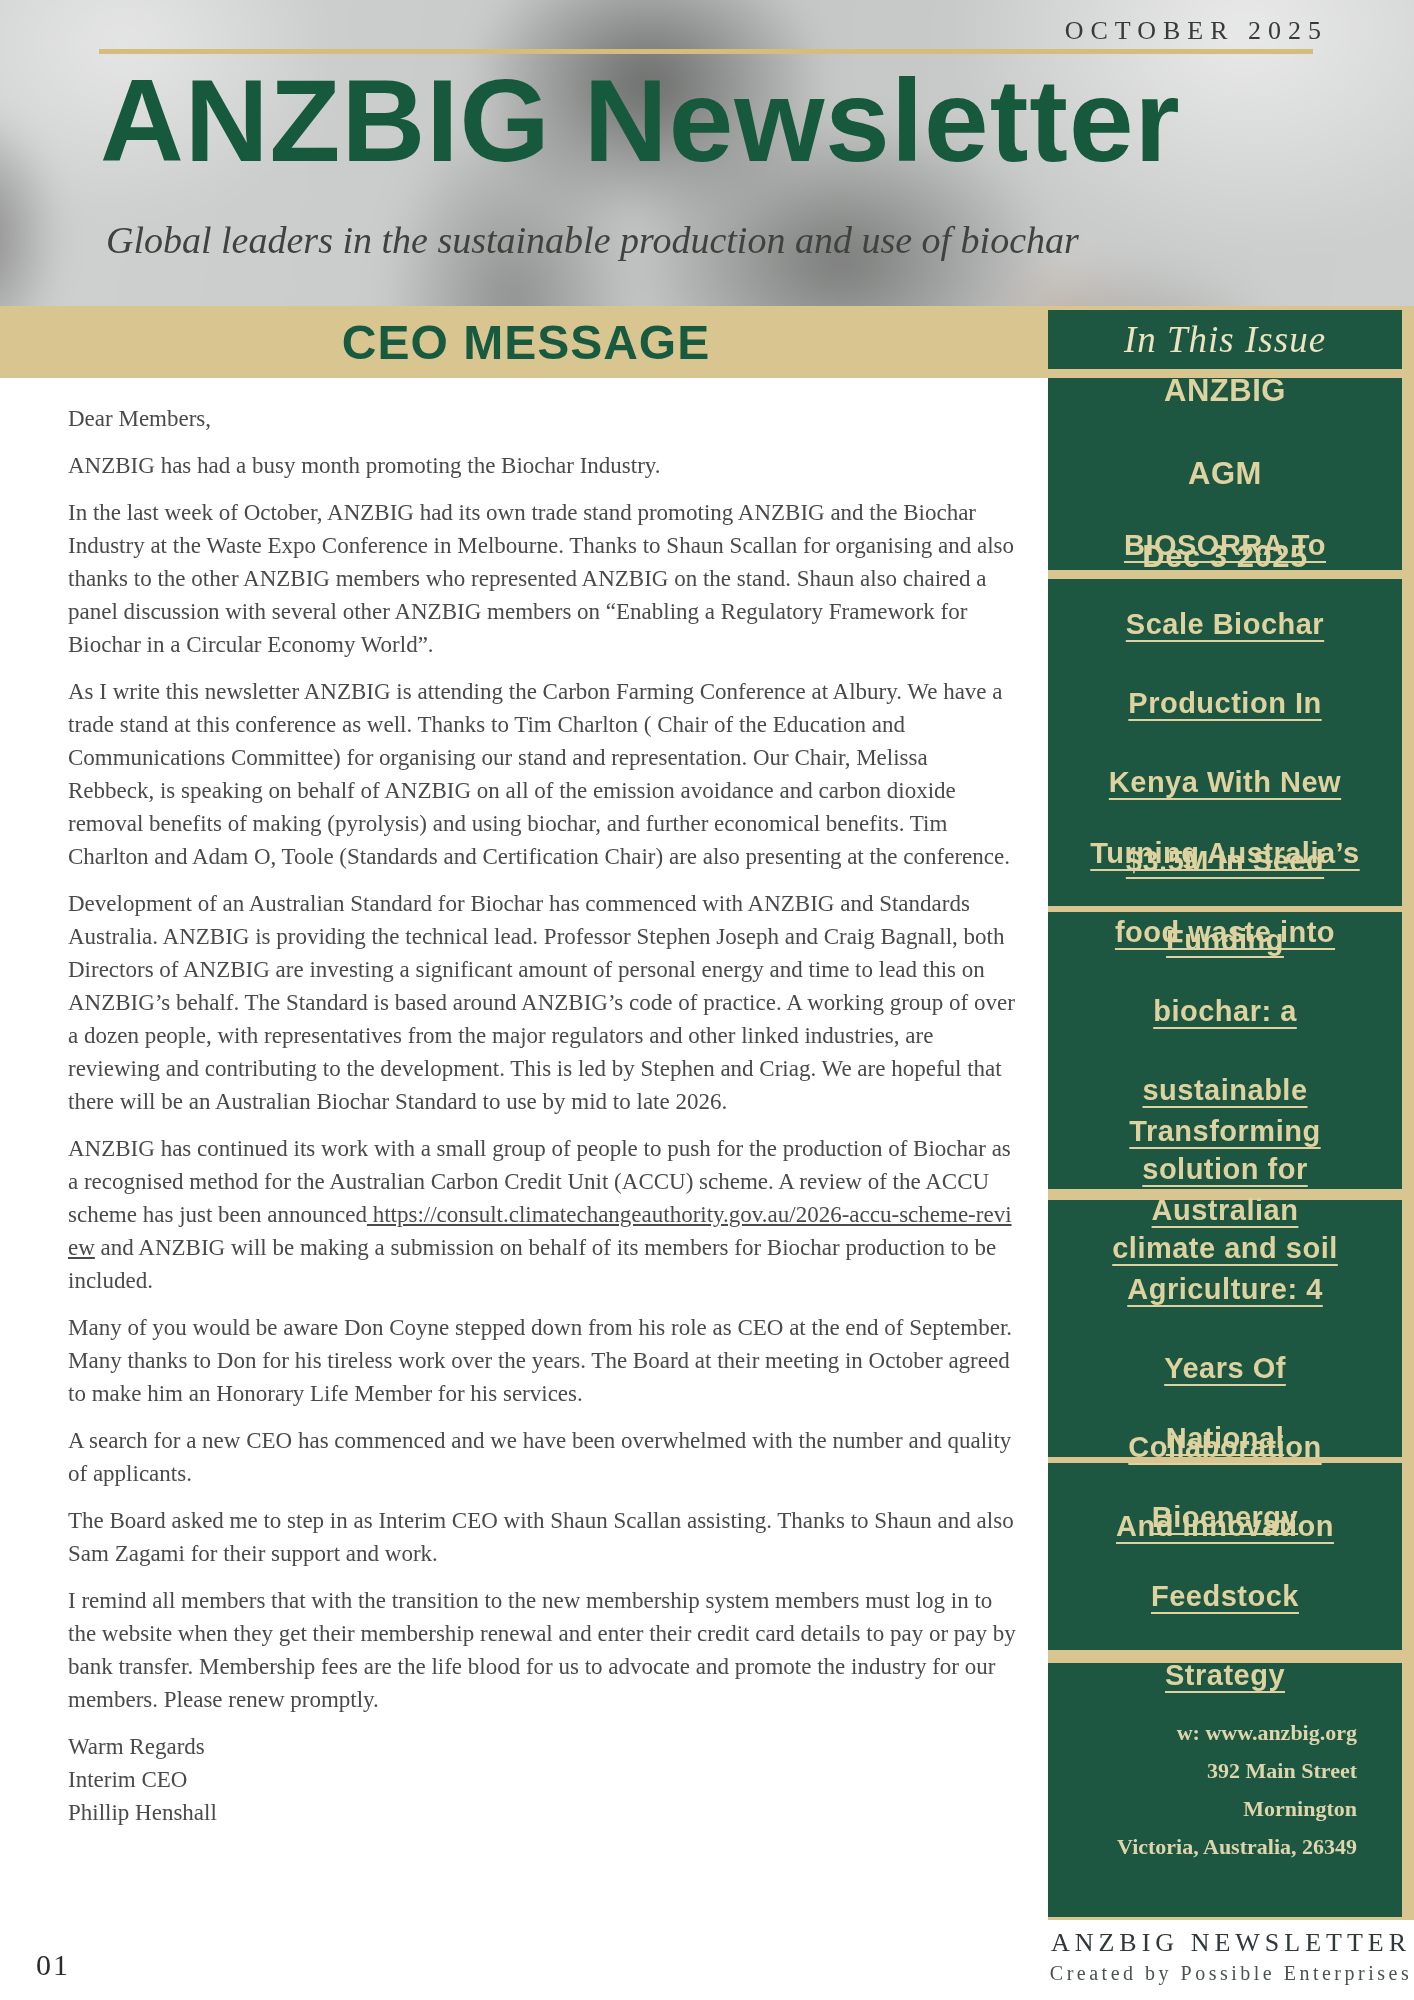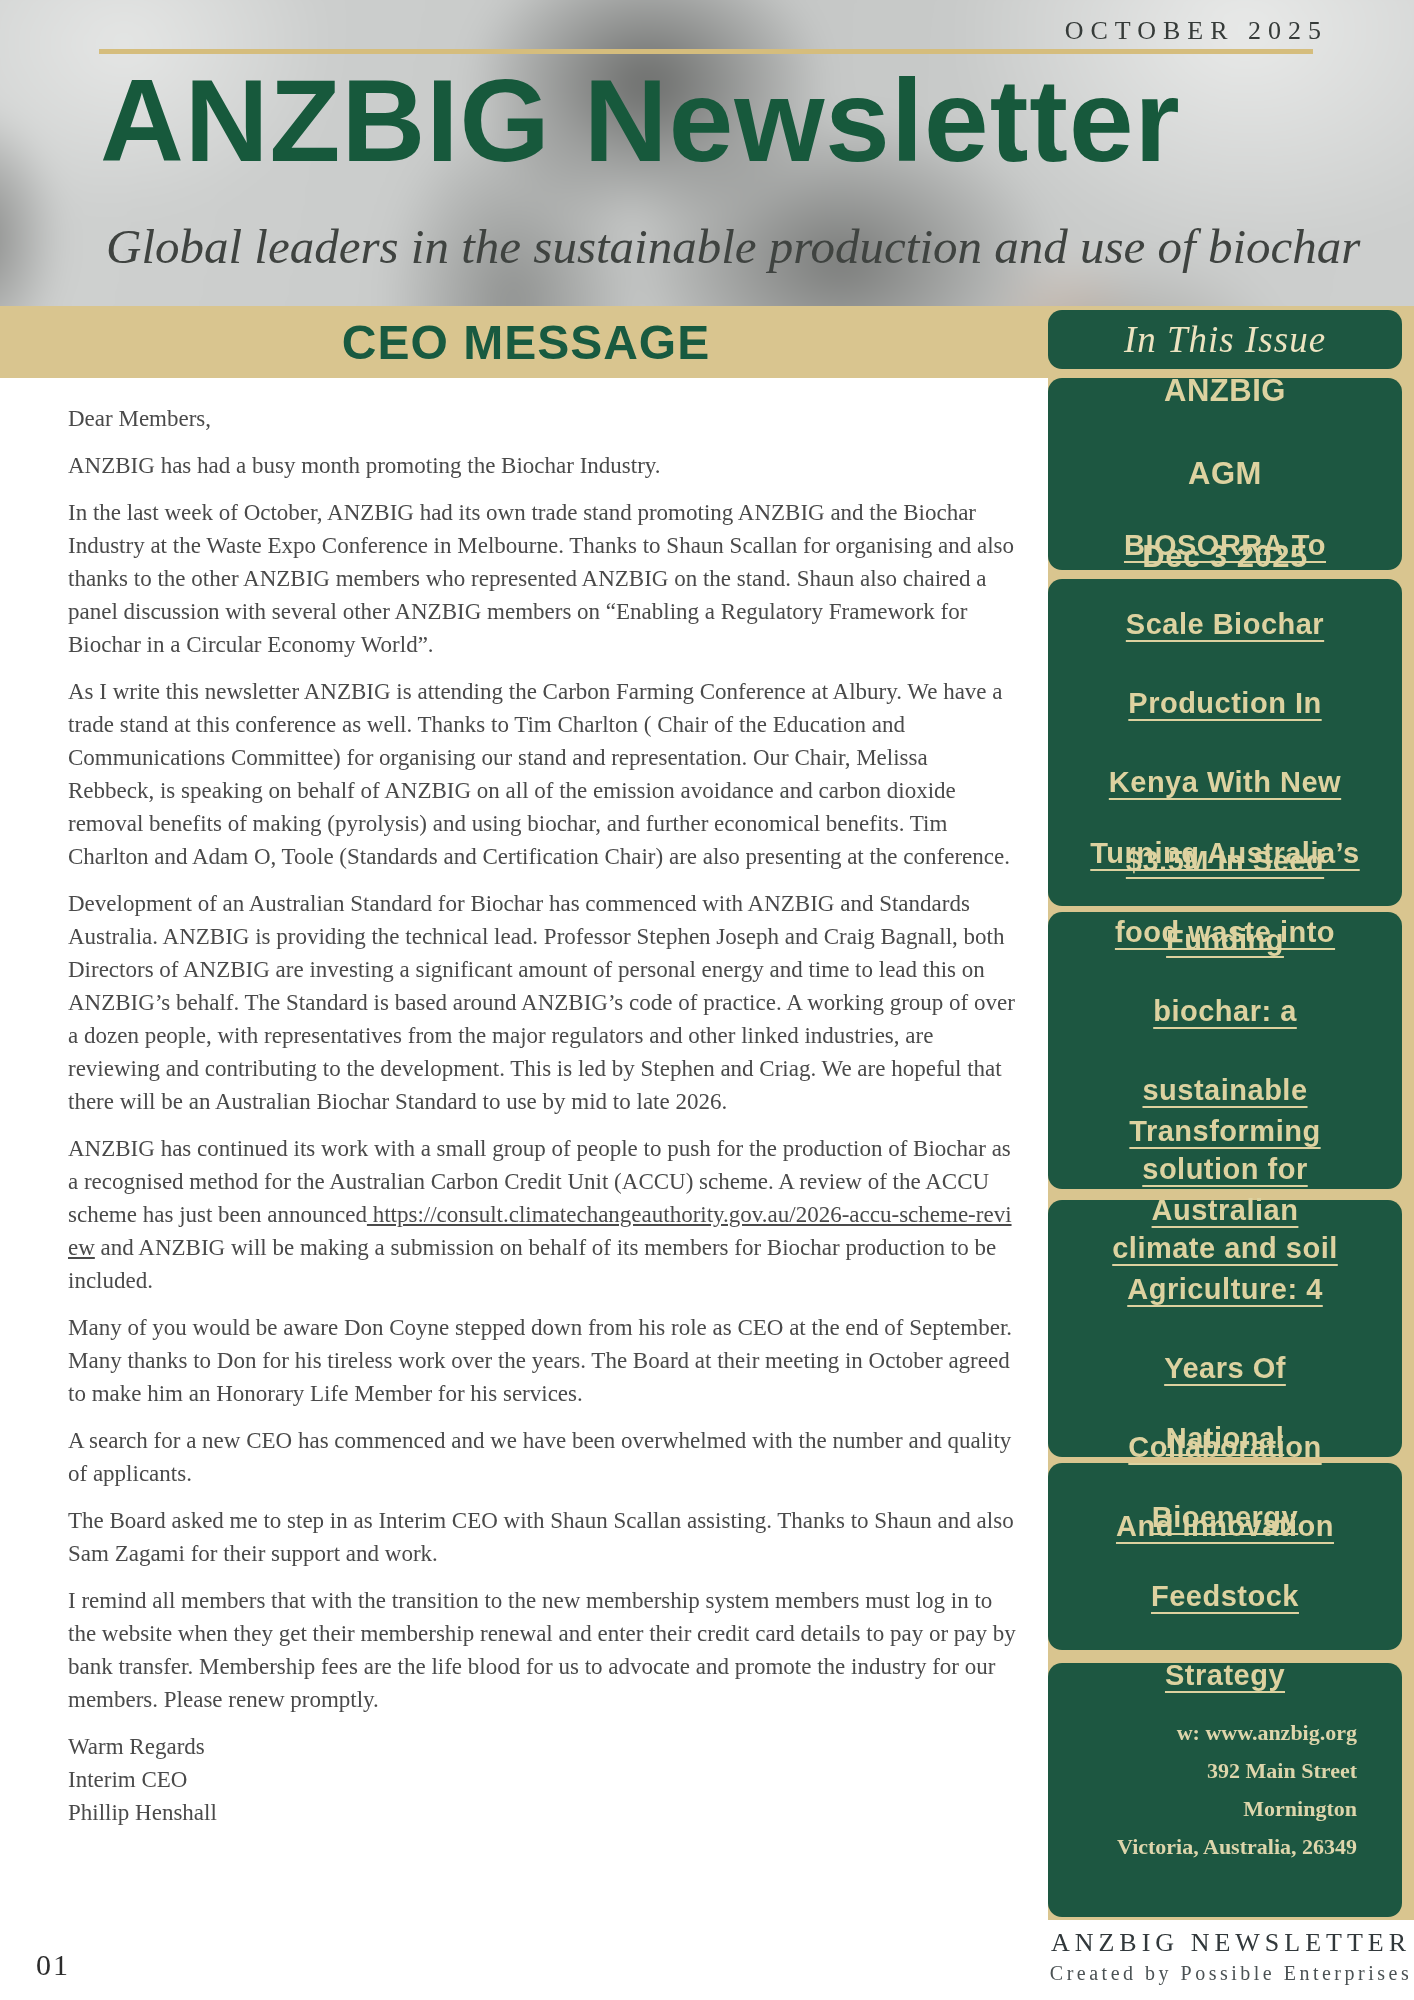--- a/index.html
+++ b/index.html
@@ -53,21 +53,21 @@
   .page-title{
     position:absolute;top:58px;left:100px;
     font-family:"Liberation Sans",sans-serif;
     font-weight:700;font-size:116px;line-height:1.1;
     letter-spacing:1px;color:var(--green-dark);
     white-space:nowrap;
   }
   .page-subtitle{
     position:absolute;top:218px;left:106px;
     font-family:"Liberation Serif",serif;
-    font-style:italic;font-size:49px;color:#3f4340;
+    font-style:italic;font-size:38px;color:#3f4340;
     white-space:nowrap;
   }
 
   
   .ceo-banner{
     position:absolute;top:306px;left:0;width:1052px;height:72px;
     background:var(--tan);
     display:flex;align-items:center;justify-content:center;
   }
   .ceo-banner h1{
@@ -96,21 +96,20 @@
   #sidebar{
     position:absolute;left:1048px;top:306px;width:366px;height:1614px;
     background:var(--tan);
   }
   .sb-box{
     margin-right:12px;
     background:var(--green);
     display:flex;flex-direction:column;
     align-items:center;justify-content:center;
     text-align:center;
-    border-radius:14px;
   }
   #sidebar>:nth-child(1){height:59px;margin-top:4px;}
   #sidebar>:nth-child(2){height:192px;margin-top:9px;}
   #sidebar>:nth-child(3){height:327px;margin-top:9px;}
   #sidebar>:nth-child(4){height:277px;margin-top:6px;}
   #sidebar>:nth-child(5){height:257px;margin-top:11px;}
   #sidebar>:nth-child(6){height:187px;margin-top:6px;}
   #sidebar>:nth-child(7){height:254px;margin-top:13px;align-items:flex-end;padding-right:45px;}
   .sb-head h2{
     font-family:"Liberation Serif",serif;

